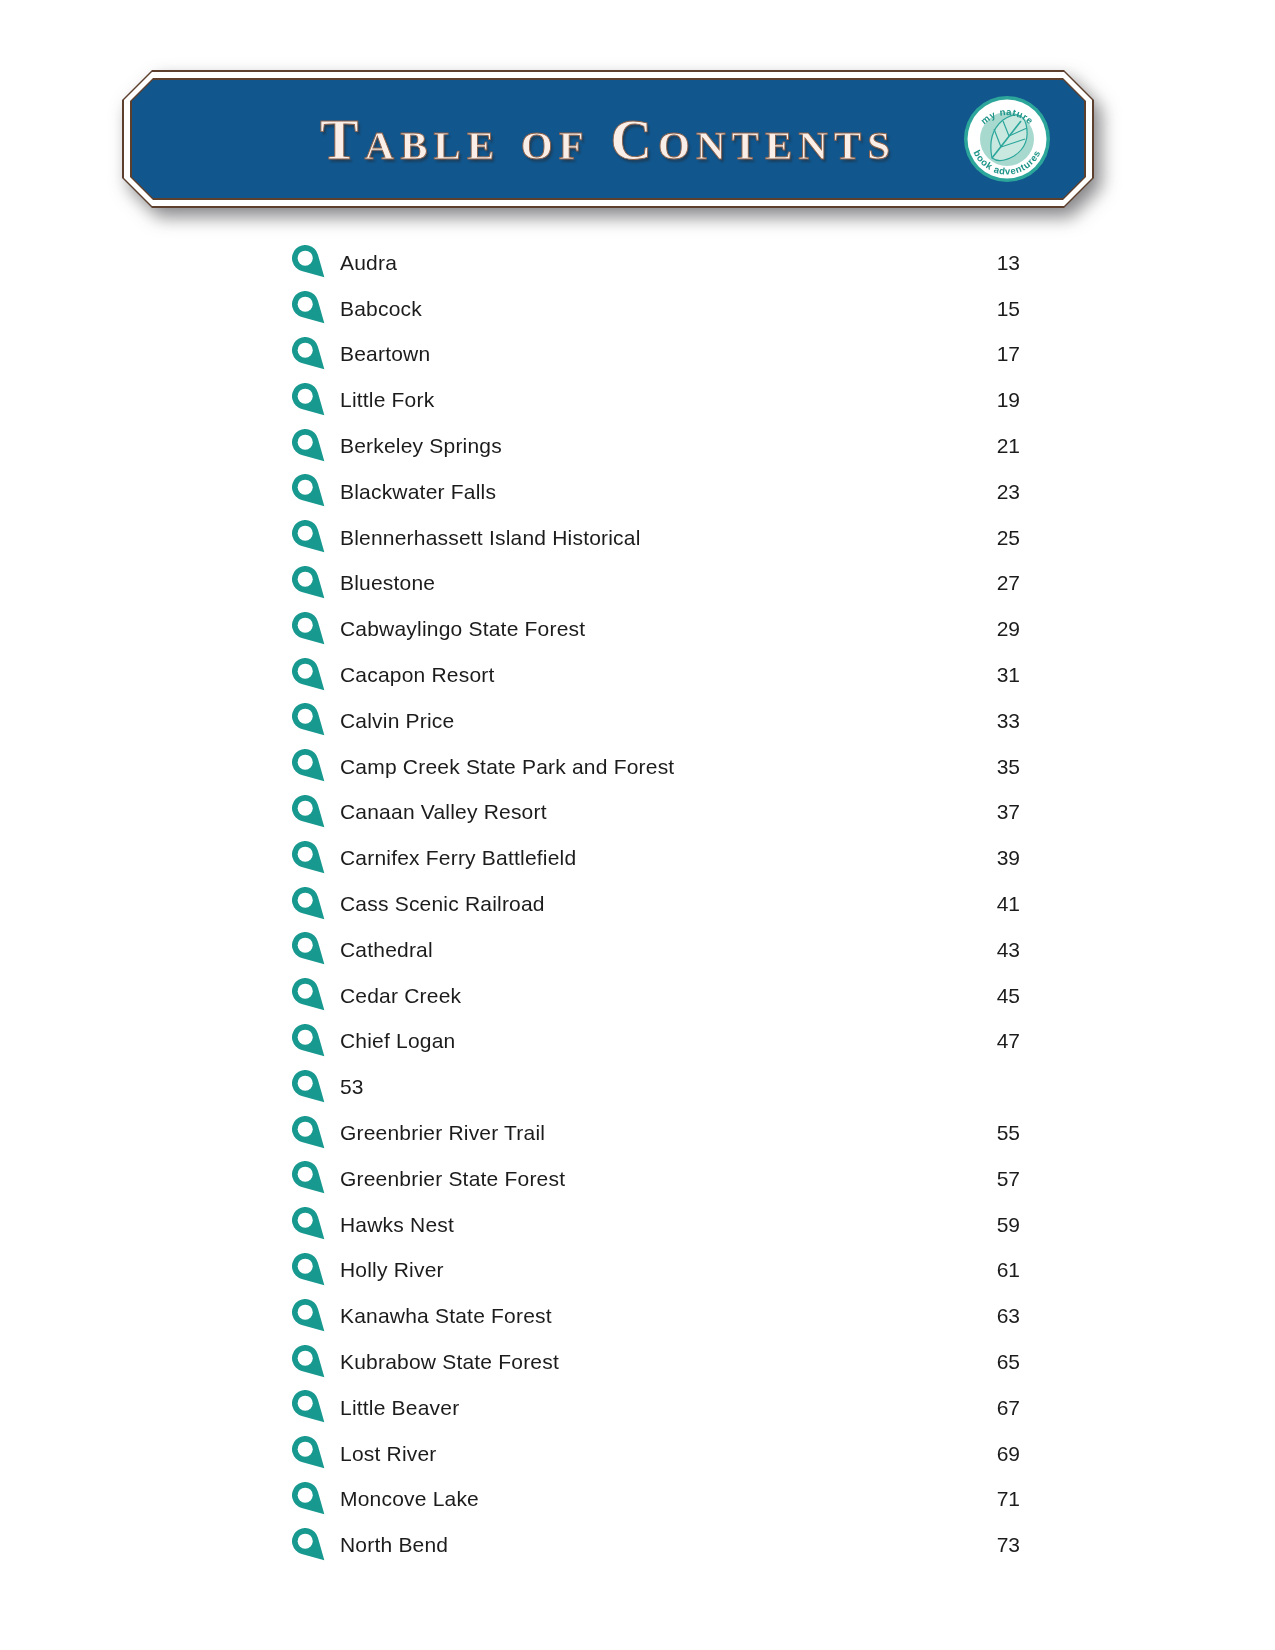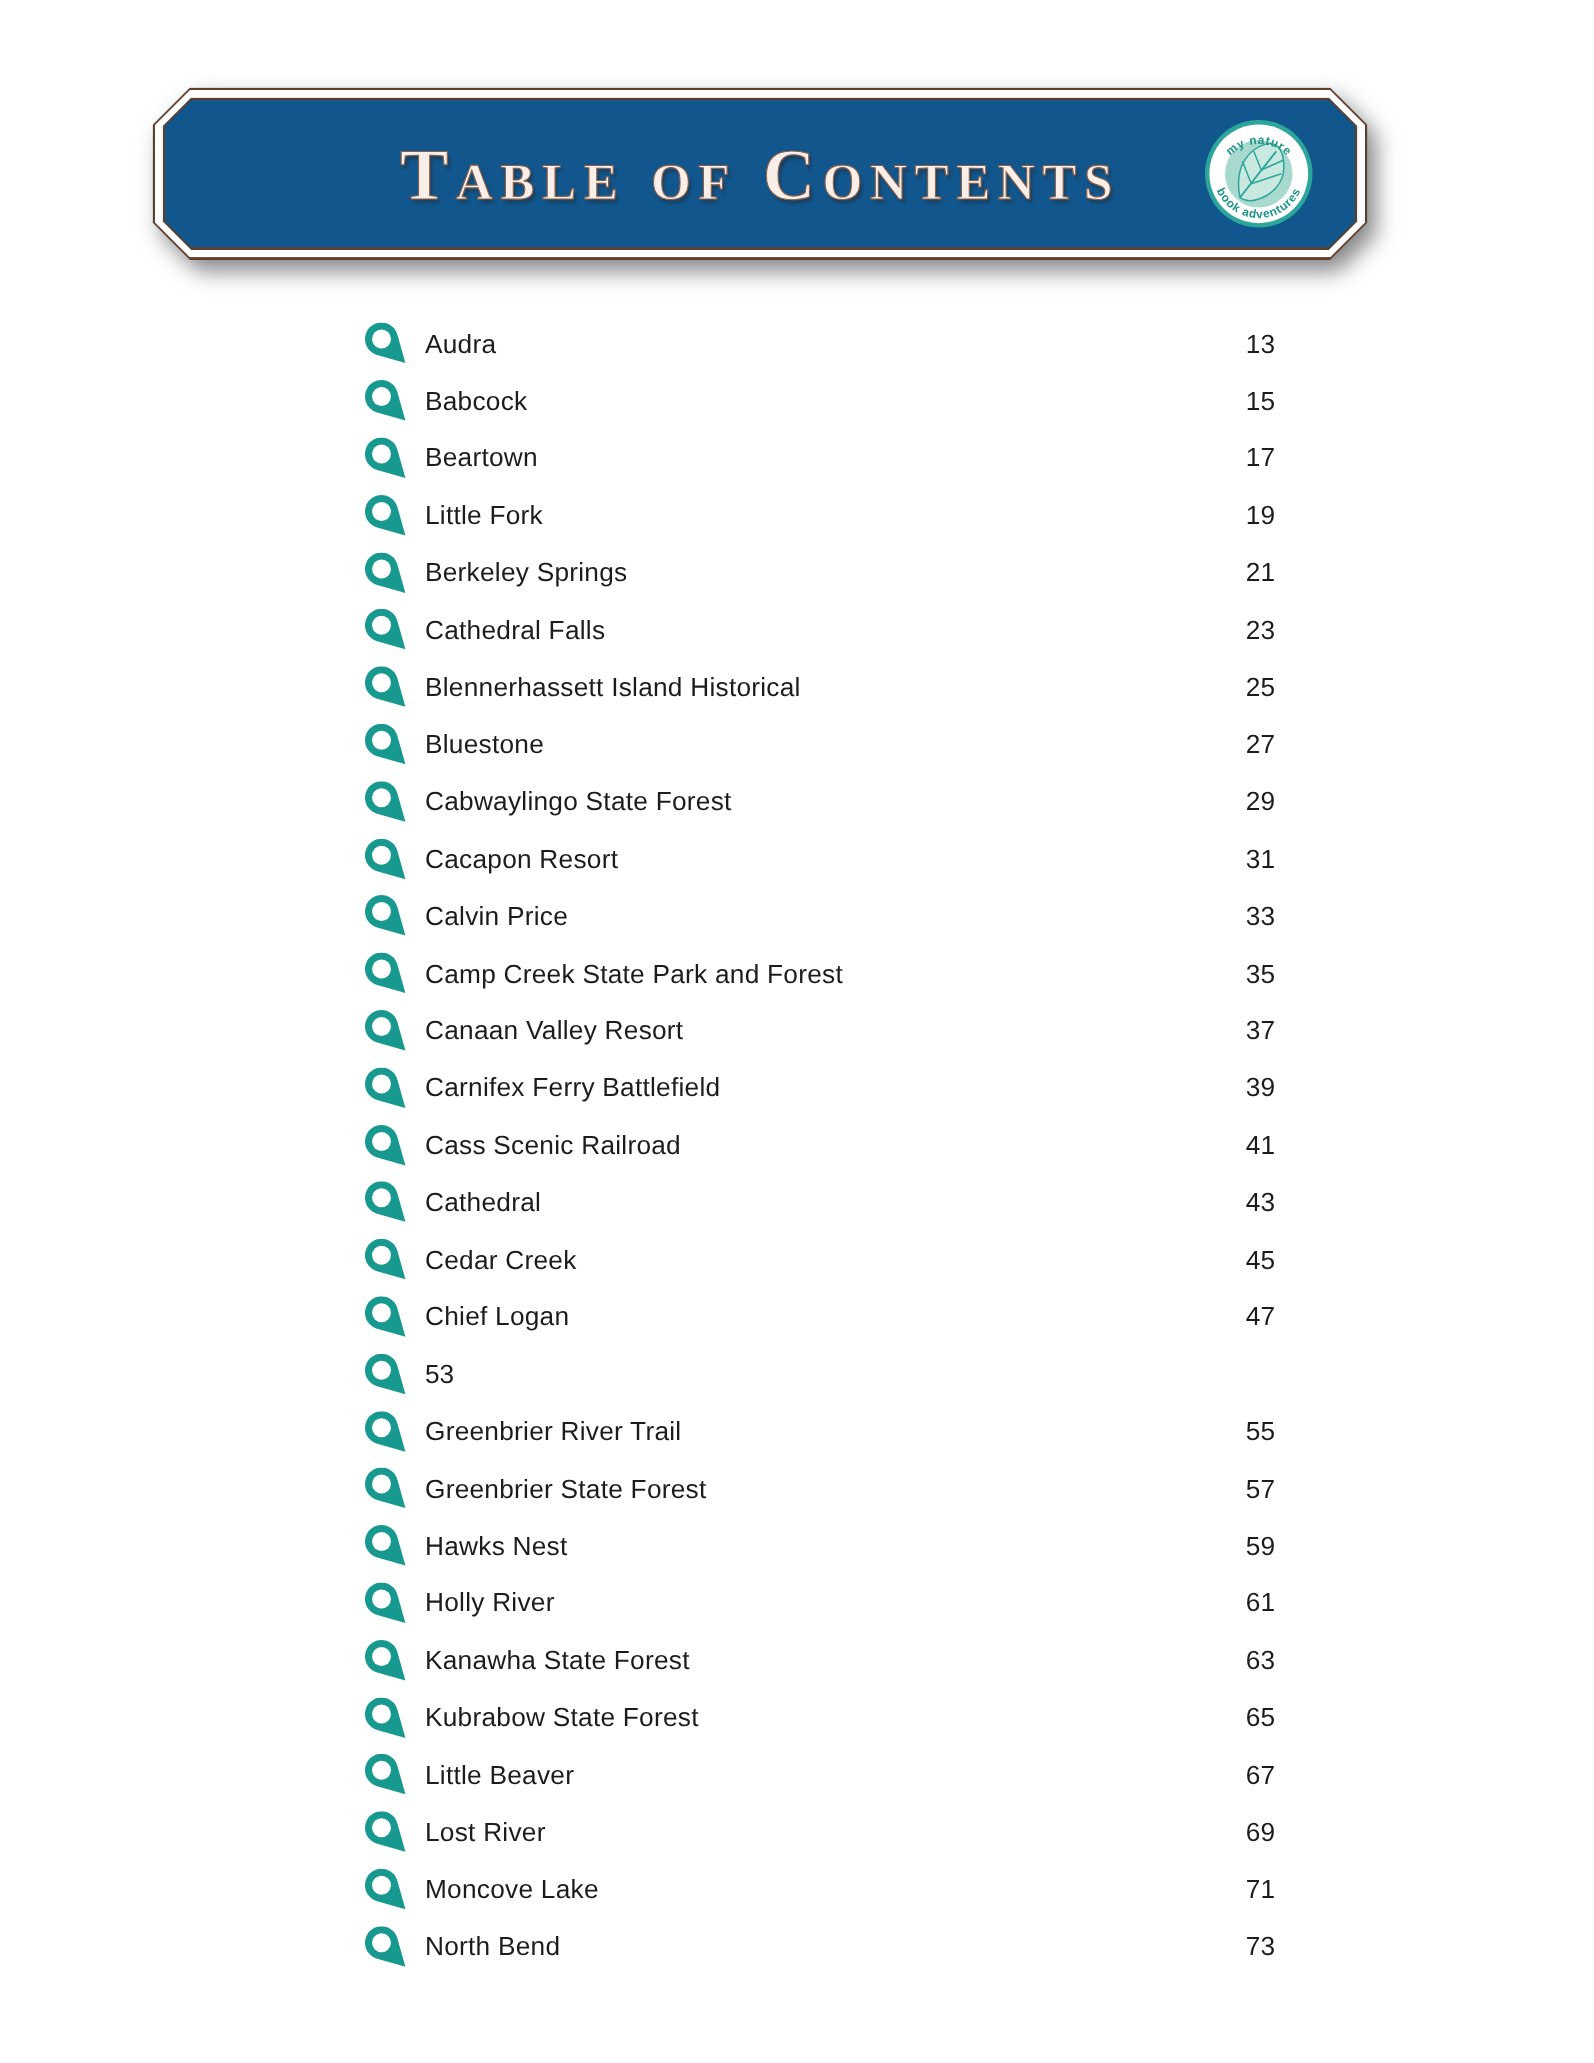--- a/index.html
+++ b/index.html
@@ -75,21 +75,21 @@
     font-size: 9.5px;
     font-weight: bold;
     letter-spacing: 0.6px;
     fill: #1d9488;
   }
 
   
   .toc-list {
     position: absolute;
     left: 292px;
-    top: 253px;
+    top: 240px;
     width: 728px;
   }
   .toc-row {
     height: 45.8px;
     display: flex;
     align-items: center;
   }
   .pin-icon {
     flex: 0 0 auto;
     width: 33px;
@@ -194,21 +194,21 @@
     </svg>
     <span class="toc-label">Berkeley Springs</span>
     <span class="toc-page">21</span>
   </div>
 
   <div class="toc-row">
     <svg class="pin-icon" viewBox="0 0 35 35">
       <path d="M34.3 34.3 L10.3 27.5 A14 14 0 1 1 27.5 10.3 Z" fill="#18998f"></path>
       <circle cx="14" cy="14" r="8" fill="#ffffff"></circle>
     </svg>
-    <span class="toc-label">Cathedral Falls</span>
+    <span class="toc-label">Blackwater Falls</span>
     <span class="toc-page">23</span>
   </div>
 
   <div class="toc-row">
     <svg class="pin-icon" viewBox="0 0 35 35">
       <path d="M34.3 34.3 L10.3 27.5 A14 14 0 1 1 27.5 10.3 Z" fill="#18998f"></path>
       <circle cx="14" cy="14" r="8" fill="#ffffff"></circle>
     </svg>
     <span class="toc-label">Blennerhassett Island Historical</span>
     <span class="toc-page">25</span>

